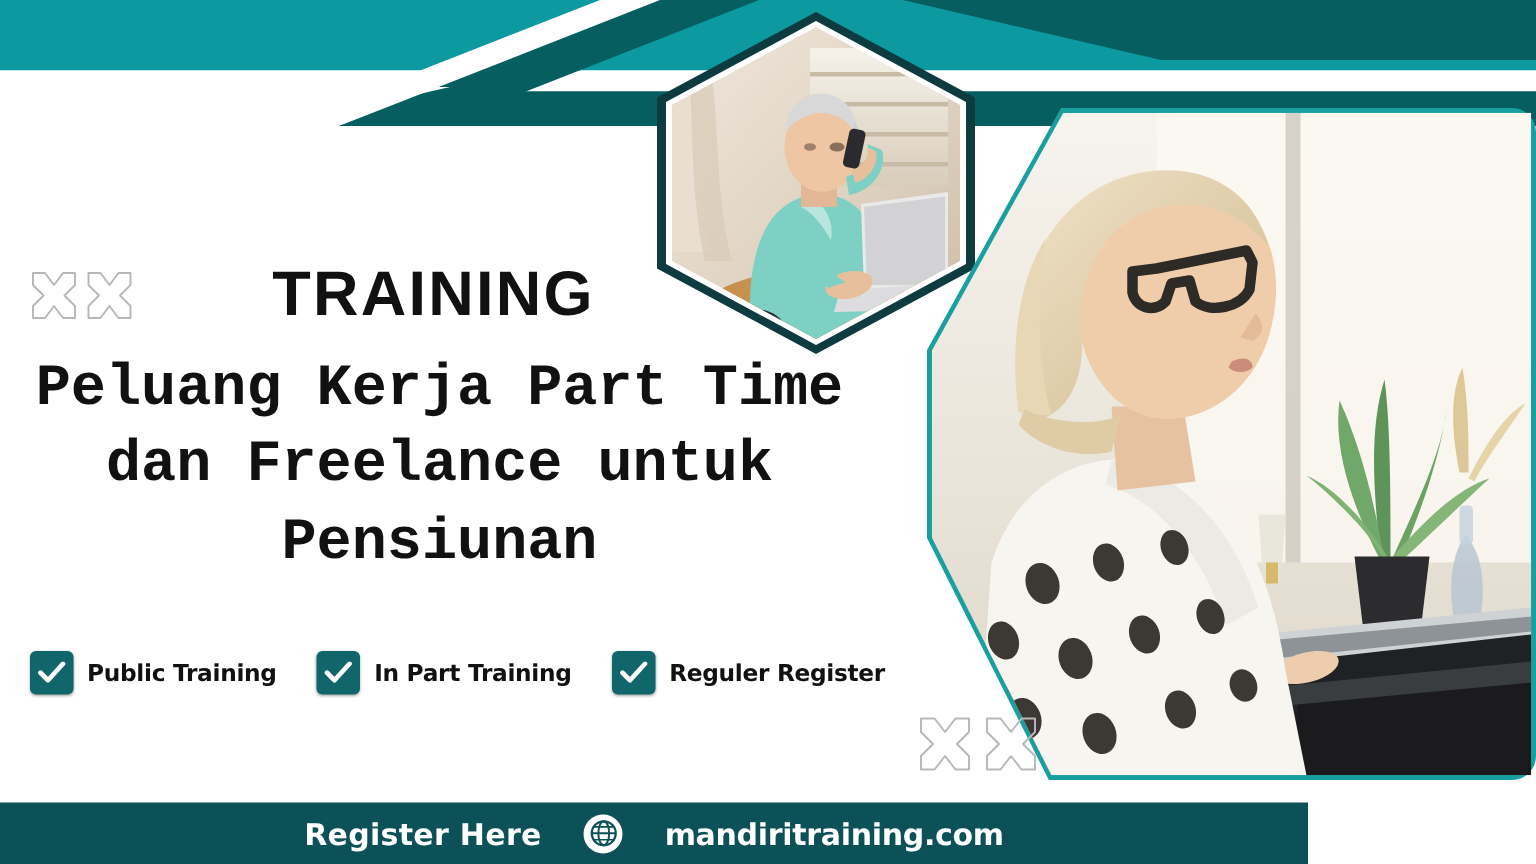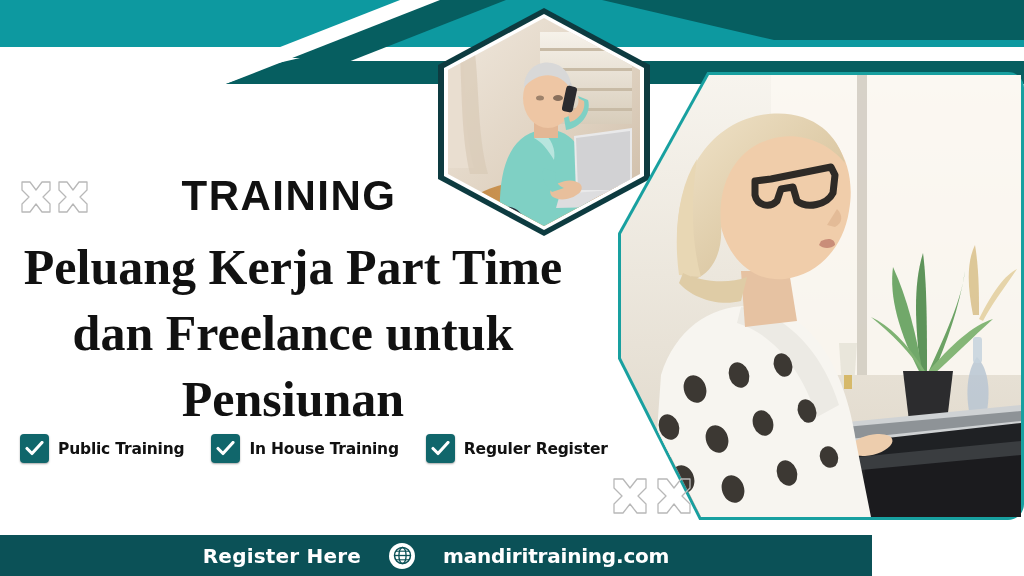--- a/index.html
+++ b/index.html
@@ -76,25 +76,25 @@
     font-weight:700;
     letter-spacing:1.5px;
     color:#111111;
     font-family:"Liberation Sans", sans-serif;
   }
   .headline {
     position:absolute;
     left:0px; top:234px;
     width:586px;
     text-align:center;
-    font-size:50px;
+    font-size:39px;
     font-weight:700;
     line-height:1.32;
     color:#111111;
-    font-family:Liberation Serif, serif;
+    font-family:Liberation Mono, monospace;
   }
 
   
   .checks {
     position:absolute;
     left:20px; top:434px;
     display:flex;
     align-items:center;
     gap:27px;
   }
@@ -419,21 +419,21 @@
         </svg>
       </span>
       <span class="check-label">Public Training</span>
     </div>
     <div class="check-item">
       <span class="check-box">
         <svg width="19" height="15" viewBox="0 0 19 15" xmlns="http://www.w3.org/2000/svg">
           <path d="M2,7.5 L7,12.5 L17,1.5" fill="none" stroke="#ffffff" stroke-width="3.1" stroke-linecap="round" stroke-linejoin="round"></path>
         </svg>
       </span>
-      <span class="check-label">In House Training</span>
+      <span class="check-label">In Part Training</span>
     </div>
     <div class="check-item">
       <span class="check-box">
         <svg width="19" height="15" viewBox="0 0 19 15" xmlns="http://www.w3.org/2000/svg">
           <path d="M2,7.5 L7,12.5 L17,1.5" fill="none" stroke="#ffffff" stroke-width="3.1" stroke-linecap="round" stroke-linejoin="round"></path>
         </svg>
       </span>
       <span class="check-label">Reguler Register</span>
     </div>
   </div>

